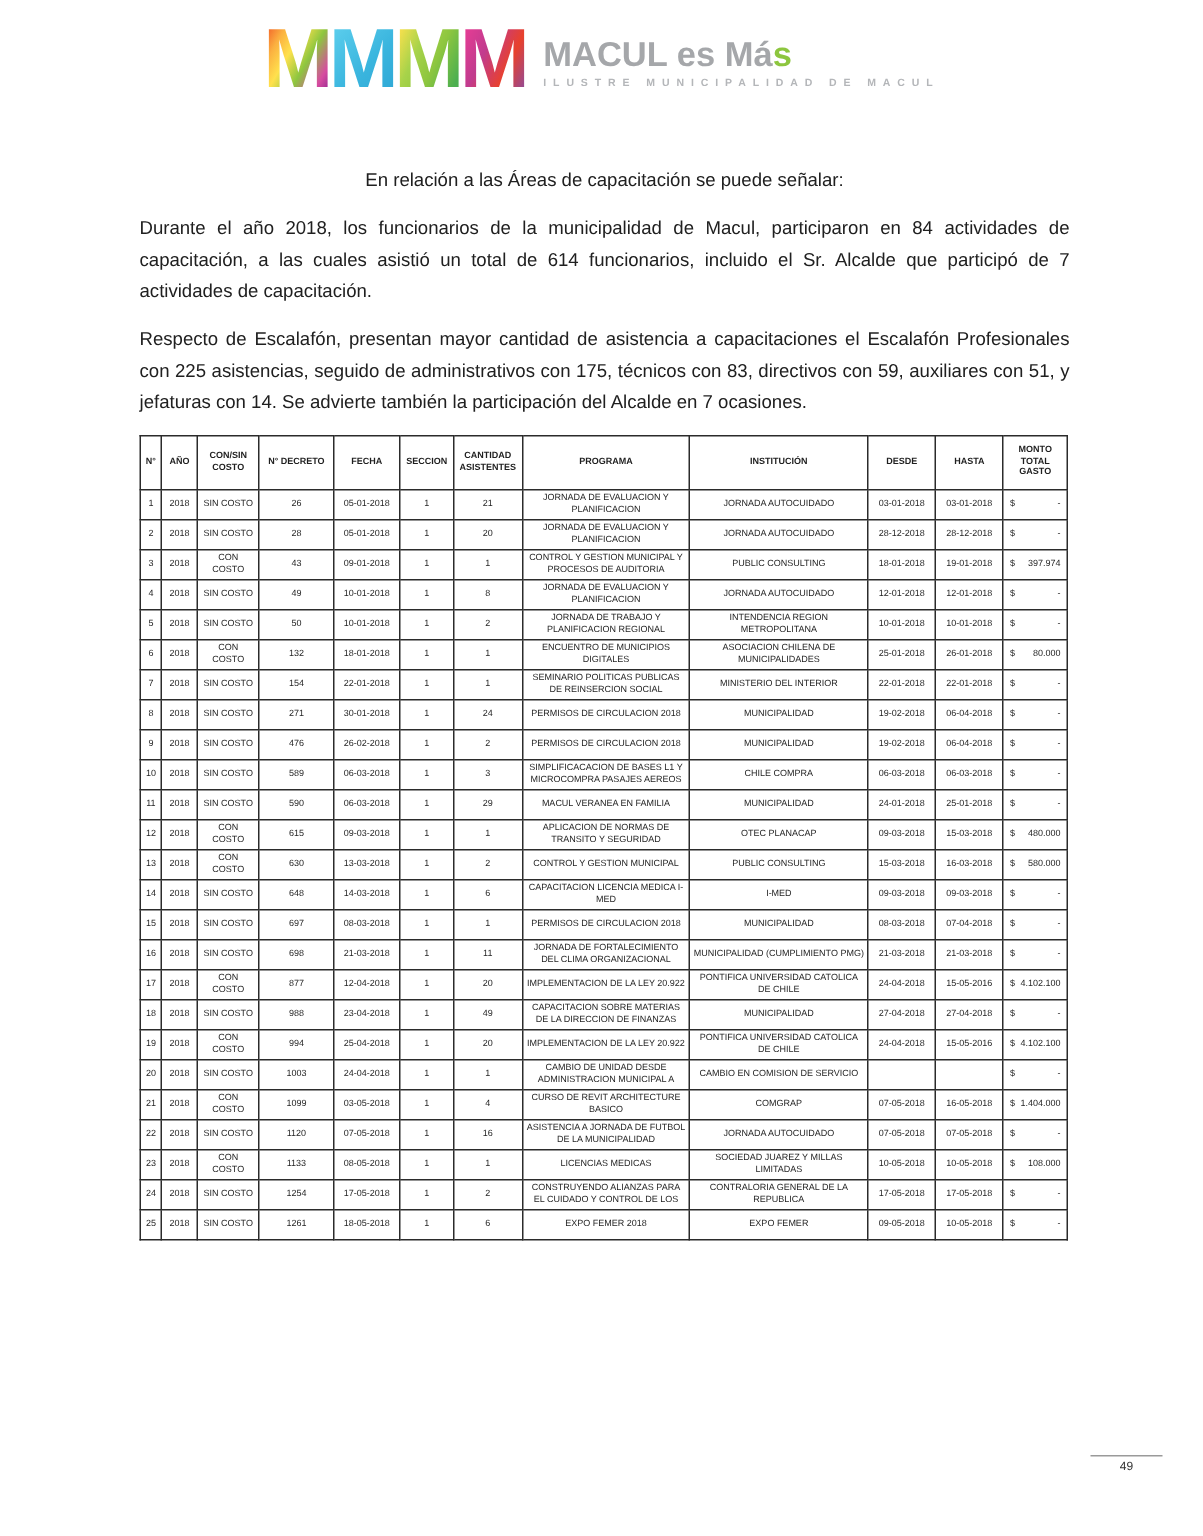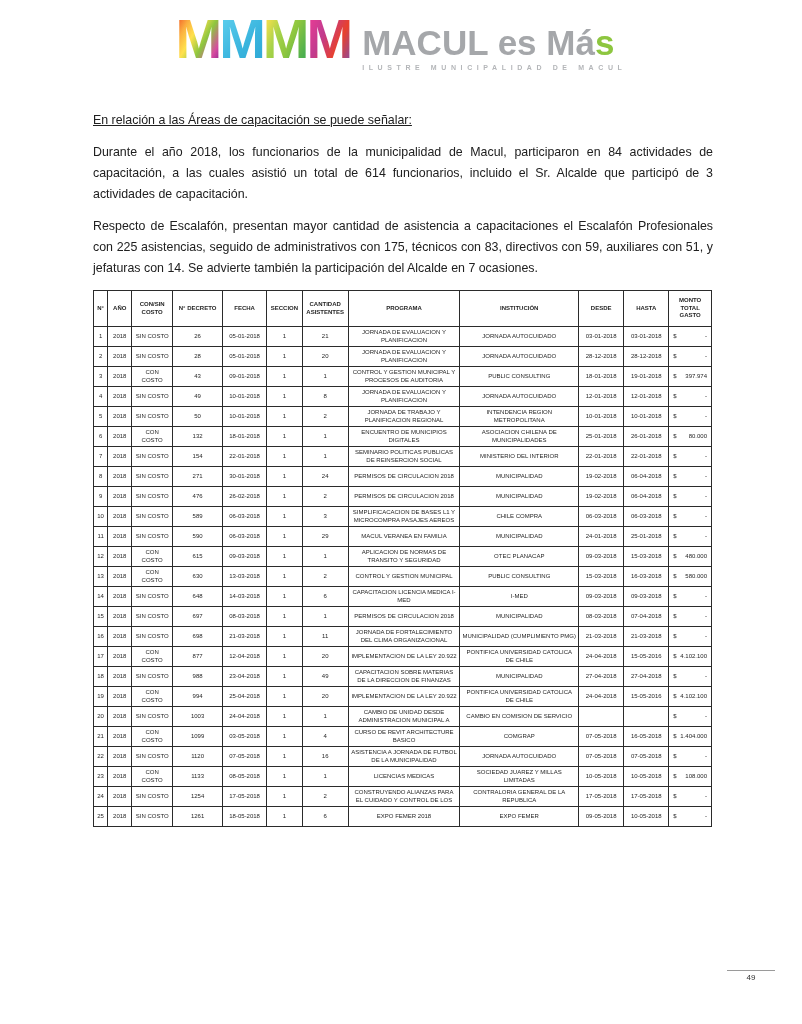--- a/index.html
+++ b/index.html
@@ -10,28 +10,28 @@
     font-family:"Liberation Sans", sans-serif; color:#1f1f1f;
   }
 
   
   .logo { position:absolute; top:16px; left:0; right:0;
           display:flex; justify-content:center; align-items:flex-start; gap:12px; }
   .logo-ms { display:flex; line-height:0.82; }
   .logo-m { font-size:56px; font-weight:800; letter-spacing:-3px;
             -webkit-background-clip:text; background-clip:text; color:transparent; }
   .logo-text { padding-top:9px; }
-  .logo-title { font-size:35px; font-weight:800; color:#a5a7aa; letter-spacing:0; line-height:1; white-space:nowrap; }
+  .logo-title { font-size:23px; font-weight:800; color:#a5a7aa; letter-spacing:0; line-height:1; white-space:nowrap; }
   .logo-title .accent-s { color:#8dc63f; }
   .logo-subtitle { font-size:7px; font-weight:700; color:#b4b6b9; letter-spacing:4.6px; margin-top:4px; white-space:nowrap; }
 
   
   .content { position:absolute; left:93px; top:110px; width:620px; }
   .content p { font-size:12.4px; line-height:21px; text-align:justify; margin-bottom:11px; color:#202020; }
-  .content p.first { text-align:left;text-decoration:underline; }
+  .content p.first { text-align:center; }
 
   
   table.capacitaciones { width:619px; border-collapse:collapse; table-layout:fixed; margin-top:5px; }
   table.capacitaciones th, table.capacitaciones td {
     border:1px solid #2b2b2b; text-align:center; vertical-align:middle;
     font-size:6px; line-height:1.28; overflow:hidden;
   }
   table.capacitaciones th { font-weight:700; height:36px; padding:2px 1px; }
   table.capacitaciones td { height:20px; padding:1px 2px; }
   .monto-wrap { display:flex; justify-content:space-between; align-items:center; padding:0 2px; }
@@ -56,21 +56,21 @@
         <span class="logo-m" style="background-image: linear-gradient(115deg, rgb(238, 61, 150) 0%, rgb(193, 59, 142) 38%, rgb(232, 65, 44) 70%, rgb(138, 75, 160) 100%);">M</span>
       </div>
     <div class="logo-text">
       <div class="logo-title"><span>MACUL</span><span> es Má</span><span class="accent-s">s</span></div>
       <div class="logo-subtitle">ILUSTRE MUNICIPALIDAD DE MACUL</div>
     </div>
   </div>
 
   <div class="content">
     <p class="first">En relación a las Áreas de capacitación se puede señalar:</p>
-    <p>Durante el año 2018, los funcionarios de la municipalidad de Macul, participaron en 84 actividades de capacitación, a las cuales asistió un total de 614 funcionarios, incluido el Sr. Alcalde que participó de 3 actividades de capacitación.</p>
+    <p>Durante el año 2018, los funcionarios de la municipalidad de Macul, participaron en 84 actividades de capacitación, a las cuales asistió un total de 614 funcionarios, incluido el Sr. Alcalde que participó de 7 actividades de capacitación.</p>
     <p>Respecto de Escalafón, presentan mayor cantidad de asistencia a capacitaciones el Escalafón Profesionales con 225 asistencias, seguido de administrativos con 175, técnicos con 83, directivos con 59, auxiliares con 51, y jefaturas con 14. Se advierte también la participación del Alcalde en 7 ocasiones.</p>
 
     <table class="capacitaciones">
       <colgroup>
         <col style="width:2.3%">
           <col style="width:3.9%">
           <col style="width:6.6%">
         <col style="width:8.1%">
           <col style="width:7.1%">
           <col style="width:5.8%">

